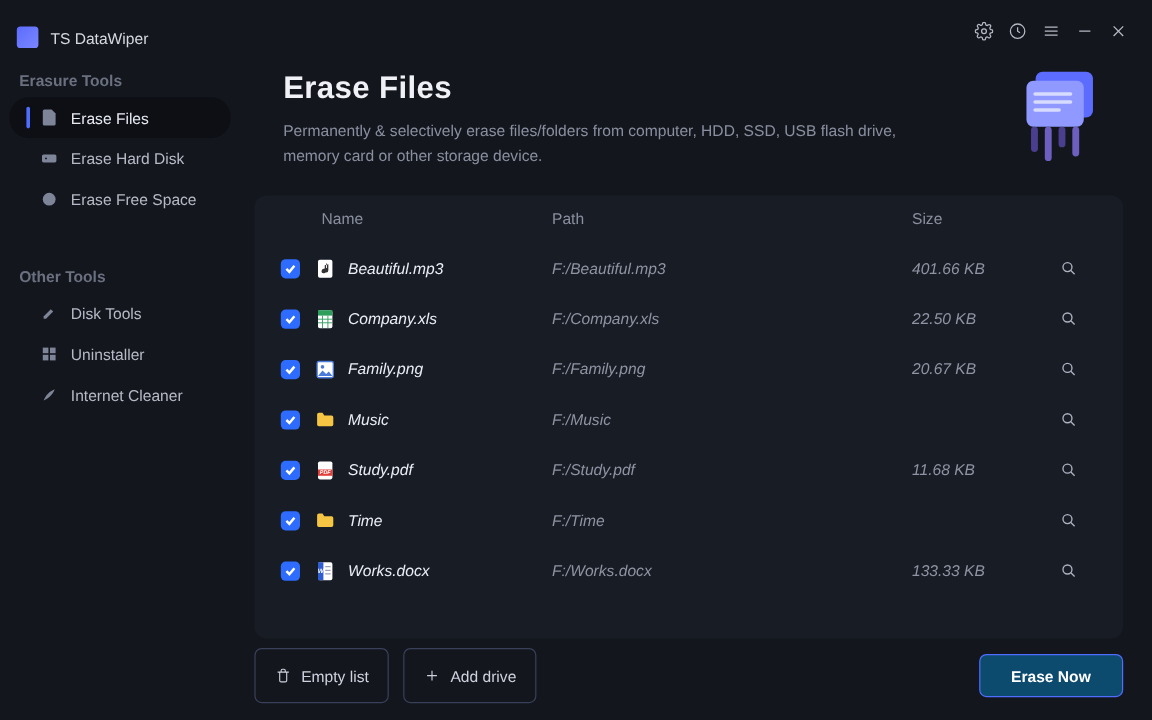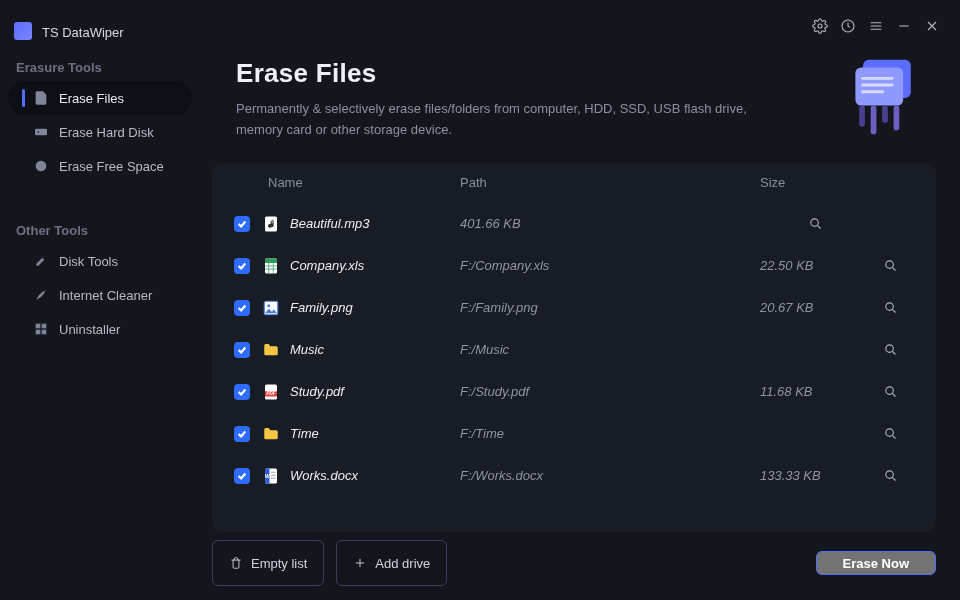--- a/index.html
+++ b/index.html
@@ -165,26 +165,26 @@
     gap: 8px;
     font-size: 13px;
     cursor: pointer;
     border: 1px solid #39405a;
     color: #cfd2de;
     background: transparent;
   }
   .btn svg { width: 14px; height: 14px; stroke: currentColor; fill: none; stroke-width: 1.6; }
   .btn-primary {
     margin-left: auto;
-    background: #737373;
+    background: #0c4a6e;
     border-color: #4f6dff;
     color: #fff;
     font-weight: 600;
     padding: 0 26px;
-    height: 24px;
+    height: 36px;
   }
 </style>
 </head>
 <body>
 
 <div class="titlebar">
   <div class="app-logo"></div>
   <div class="app-title">TS DataWiper</div>
   <div class="titlebar-spacer"></div>
   <div class="titlebar-btn">
@@ -262,37 +262,37 @@
             <path d="M14 7l3 3-9 9H5v-3z"></path>
           </svg>
       </span>
       <span>Disk Tools</span>
     </div>
 
     <div class="side-item">
       <span class="accent"></span>
       <span class="side-icon">
         <svg viewBox="0 0 24 24">
-            <path d="M5 19c3-7 7-11 14-14-3 7-7 11-14 14z"></path>
-          </svg>
-      </span>
-      <span>Internet Cleaner</span>
-    </div>
-
-    <div class="side-item">
-      <span class="accent"></span>
-      <span class="side-icon">
-        <svg viewBox="0 0 24 24">
             <rect x="4" y="4" width="7" height="7"></rect>
             <rect x="13" y="4" width="7" height="7"></rect>
             <rect x="4" y="13" width="7" height="7"></rect>
             <rect x="13" y="13" width="7" height="7"></rect>
           </svg>
       </span>
       <span>Uninstaller</span>
+    </div>
+
+    <div class="side-item">
+      <span class="accent"></span>
+      <span class="side-icon">
+        <svg viewBox="0 0 24 24">
+            <path d="M5 19c3-7 7-11 14-14-3 7-7 11-14 14z"></path>
+          </svg>
+      </span>
+      <span>Internet Cleaner</span>
     </div>
   </div>
 
   <div class="content">
 
     <div class="content-header">
       <div class="text">
         <div class="content-title">Erase Files</div>
         <div class="content-desc">Permanently &amp; selectively erase files/folders from computer, HDD, SSD, USB flash drive, memory card or other storage device.</div>
       </div>
@@ -326,20 +326,21 @@
                 <path d="M2 6l3 3 5-6"></path>
               </svg>
             </span>
             <span class="ficon">
               <svg viewBox="0 0 24 24">
                 <rect x="4" y="2" width="16" height="20" rx="2" fill="#fff"></rect>
                 <path d="M13 6v8.5a2.5 2.5 0 1 1-1.5-2.3V8l4-1v6.5a2.5 2.5 0 1 1-1.5-2.3V6z" fill="#333"></path>
               </svg>
             </span>
             <span class="name">Beautiful.mp3</span>
+            <span class="path">F:/Beautiful.mp3</span>
             <span class="size">401.66 KB</span>
             <span class="mag">
               <svg viewBox="0 0 24 24">
                 <circle cx="10.5" cy="10.5" r="6"></circle>
                 <path d="M20 20l-5-5"></path>
               </svg>
             </span>
           </div>
           <div class="trow">
             <span class="chk">

